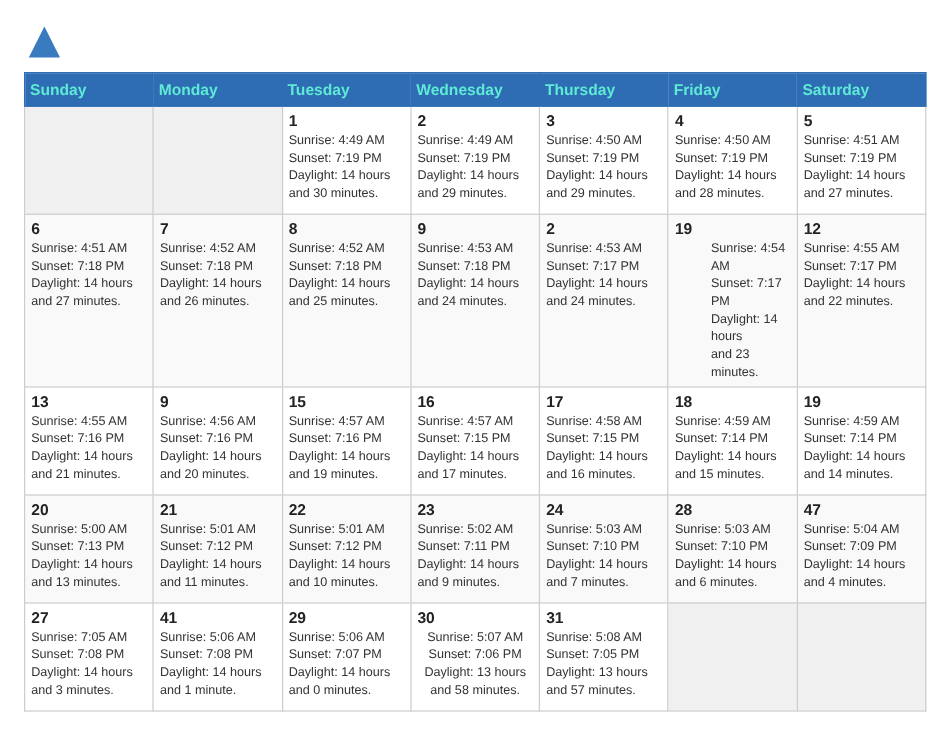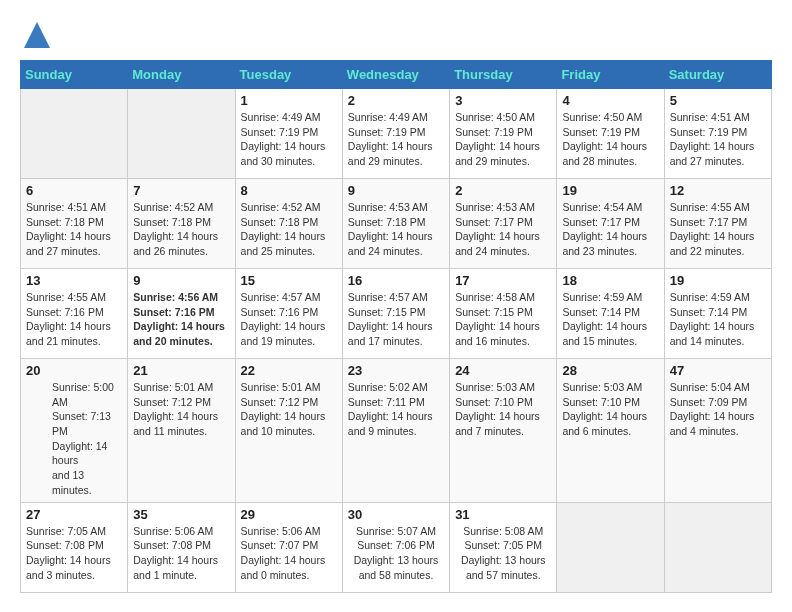--- a/index.html
+++ b/index.html
@@ -191,21 +191,21 @@
         </td>
         <td>
           <span class="day-num">2</span>
           <div class="day-info" style="white-space: pre-line;">Sunrise: 4:53 AM
 Sunset: 7:17 PM
 Daylight: 14 hours
 and 24 minutes.</div>
         </td>
         <td>
           <span class="day-num">19</span>
-          <div class="day-info" style="white-space: pre-line;">Sunrise: 4:54 AM
+          <div class="day-info" style="white-space: pre-line; margin-left: 30px;">Sunrise: 4:54 AM
 Sunset: 7:17 PM
 Daylight: 14 hours
 and 23 minutes.</div>
         </td>
         <td>
           <span class="day-num">12</span>
           <div class="day-info" style="white-space: pre-line;">Sunrise: 4:55 AM
 Sunset: 7:17 PM
 Daylight: 14 hours
 and 22 minutes.</div>
@@ -214,21 +214,21 @@
       <tr>
         <td>
           <span class="day-num">13</span>
           <div class="day-info" style="white-space: pre-line;">Sunrise: 4:55 AM
 Sunset: 7:16 PM
 Daylight: 14 hours
 and 21 minutes.</div>
         </td>
         <td>
           <span class="day-num">9</span>
-          <div class="day-info" style="white-space: pre-line; font-weight: bold;">Sunrise: 4:56 AM
+          <div class="day-info" style="white-space: pre-line;">Sunrise: 4:56 AM
 Sunset: 7:16 PM
 Daylight: 14 hours
 and 20 minutes.</div>
         </td>
         <td>
           <span class="day-num">15</span>
           <div class="day-info" style="white-space: pre-line;">Sunrise: 4:57 AM
 Sunset: 7:16 PM
 Daylight: 14 hours
 and 19 minutes.</div>
@@ -258,21 +258,21 @@
           <span class="day-num">19</span>
           <div class="day-info" style="white-space: pre-line;">Sunrise: 4:59 AM
 Sunset: 7:14 PM
 Daylight: 14 hours
 and 14 minutes.</div>
         </td>
       </tr>
       <tr>
         <td>
           <span class="day-num">20</span>
-          <div class="day-info" style="white-space: pre-line; margin-left: 26px;">Sunrise: 5:00 AM
+          <div class="day-info" style="white-space: pre-line;">Sunrise: 5:00 AM
 Sunset: 7:13 PM
 Daylight: 14 hours
 and 13 minutes.</div>
         </td>
         <td>
           <span class="day-num">21</span>
           <div class="day-info" style="white-space: pre-line;">Sunrise: 5:01 AM
 Sunset: 7:12 PM
 Daylight: 14 hours
 and 11 minutes.</div>
@@ -315,21 +315,21 @@
       </tr>
       <tr>
         <td>
           <span class="day-num">27</span>
           <div class="day-info" style="white-space: pre-line;">Sunrise: 7:05 AM
 Sunset: 7:08 PM
 Daylight: 14 hours
 and 3 minutes.</div>
         </td>
         <td>
-          <span class="day-num">35</span>
+          <span class="day-num">41</span>
           <div class="day-info" style="white-space: pre-line;">Sunrise: 5:06 AM
 Sunset: 7:08 PM
 Daylight: 14 hours
 and 1 minute.</div>
         </td>
         <td>
           <span class="day-num">29</span>
           <div class="day-info" style="white-space: pre-line;">Sunrise: 5:06 AM
 Sunset: 7:07 PM
 Daylight: 14 hours
@@ -337,21 +337,21 @@
         </td>
         <td>
           <span class="day-num">30</span>
           <div class="day-info" style="white-space: pre-line; text-align: center;">Sunrise: 5:07 AM
 Sunset: 7:06 PM
 Daylight: 13 hours
 and 58 minutes.</div>
         </td>
         <td>
           <span class="day-num">31</span>
-          <div class="day-info" style="white-space: pre-line; text-align: center;">Sunrise: 5:08 AM
+          <div class="day-info" style="white-space: pre-line;">Sunrise: 5:08 AM
 Sunset: 7:05 PM
 Daylight: 13 hours
 and 57 minutes.</div>
         </td>
         <td class="empty-cell"></td>
         <td class="empty-cell"></td>
       </tr>
     </tbody>
 </table>
 

